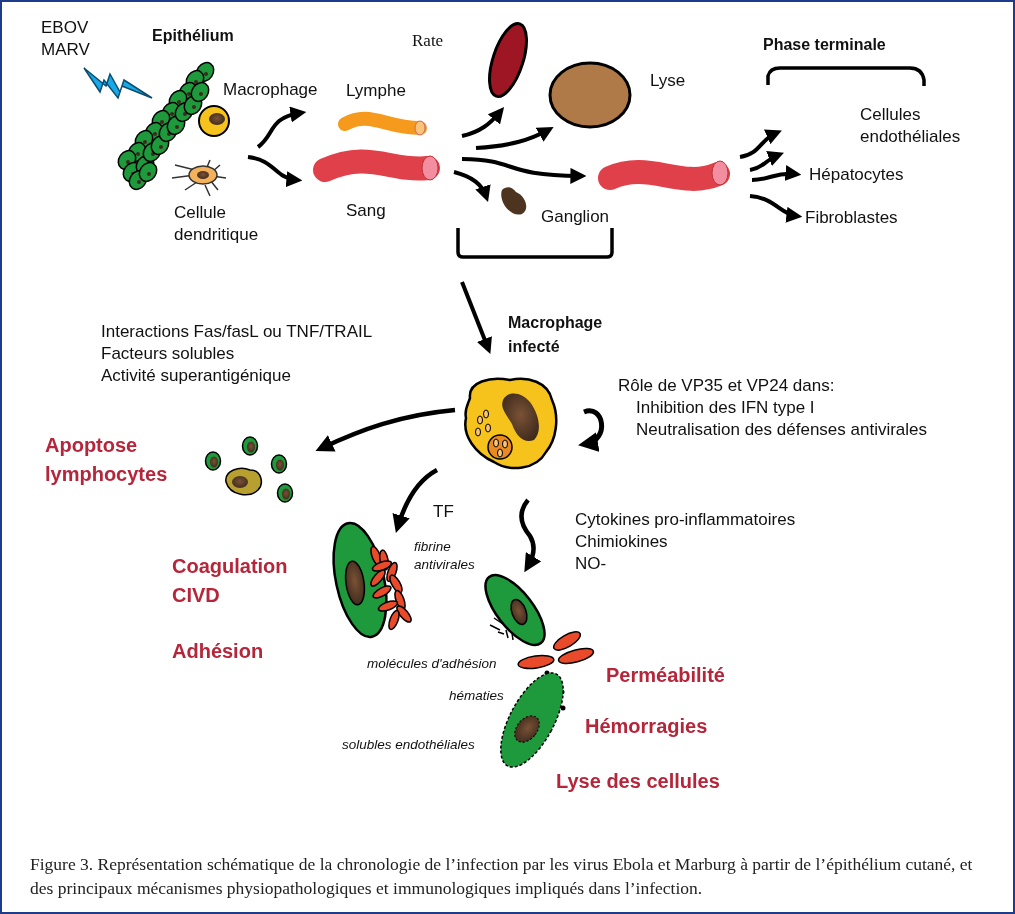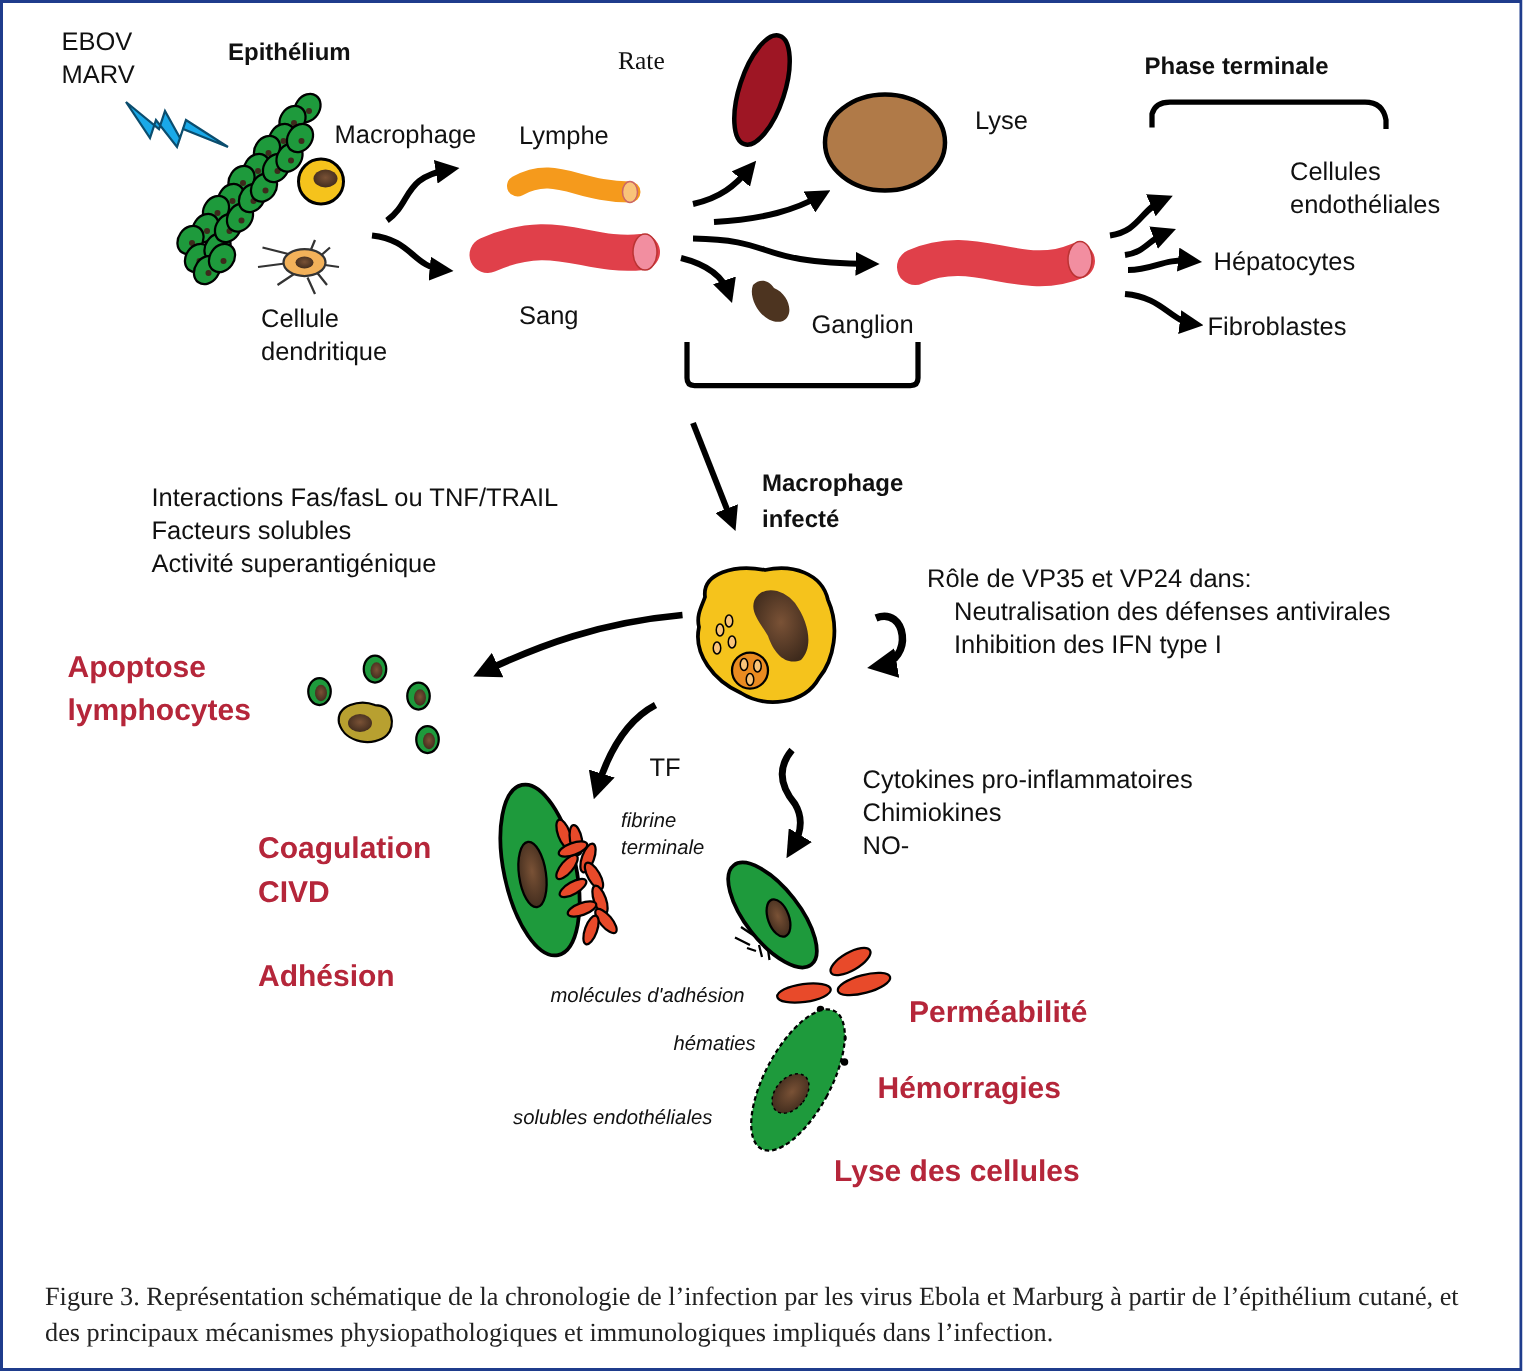--- a/index.html
+++ b/index.html
@@ -235,22 +235,22 @@
   <span>Macrophage</span><br>
   <span>infecté</span>
 </div>
 <div class="lbl" style="left:101px;top:321px;">
   <span>Interactions Fas/fasL ou TNF/TRAIL</span><br>
   <span>Facteurs solubles</span><br>
   <span>Activité superantigénique</span>
 </div>
 <div class="lbl" style="left:618px;top:375px;">
   <span>Rôle de VP35 et VP24 dans:</span>
+  <span class="sub">Inhibition des IFN type I</span>
   <span class="sub">Neutralisation des défenses antivirales</span>
-  <span class="sub">Inhibition des IFN type I</span>
 </div>
 <div class="lbl" style="left:575px;top:509px;">
   <span>Cytokines pro-inflammatoires</span><br>
   <span>Chimiokines</span><br>
   <span>NO-</span><br>
 </div>
 
 <div class="lbl red" style="left:45px;top:431px;">
   <span>Apoptose</span><br>
   <span>lymphocytes</span>
@@ -260,19 +260,19 @@
   <span>CIVD</span>
 </div>
 <div class="lbl red" style="left:172px;top:637px;">Adhésion</div>
 <div class="lbl red" style="left:606px;top:661px;">Perméabilité</div>
 <div class="lbl red" style="left:585px;top:712px;">Hémorragies</div>
 <div class="lbl red" style="left:556px;top:767px;">Lyse des cellules</div>
 
 <div class="lbl" style="left:433px;top:501px;">TF</div>
 <div class="lbl it" style="left:414px;top:538px;">
   <span>fibrine</span><br>
-  <span>terminale</span>
+  <span>antivirales</span>
 </div>
 <div class="lbl it" style="left:367px;top:655px;">molécules d'adhésion</div>
 <div class="lbl it" style="left:449px;top:687px;">hématies</div>
 <div class="lbl it" style="left:342px;top:736px;">solubles endothéliales</div>
 
 <div id="caption">Figure 3. Représentation schématique de la chronologie de l’infection par les virus Ebola et Marburg à partir de l’épithélium cutané, et des principaux mécanismes physiopathologiques et immunologiques impliqués dans l’infection.</div>
 
 </body></html>

